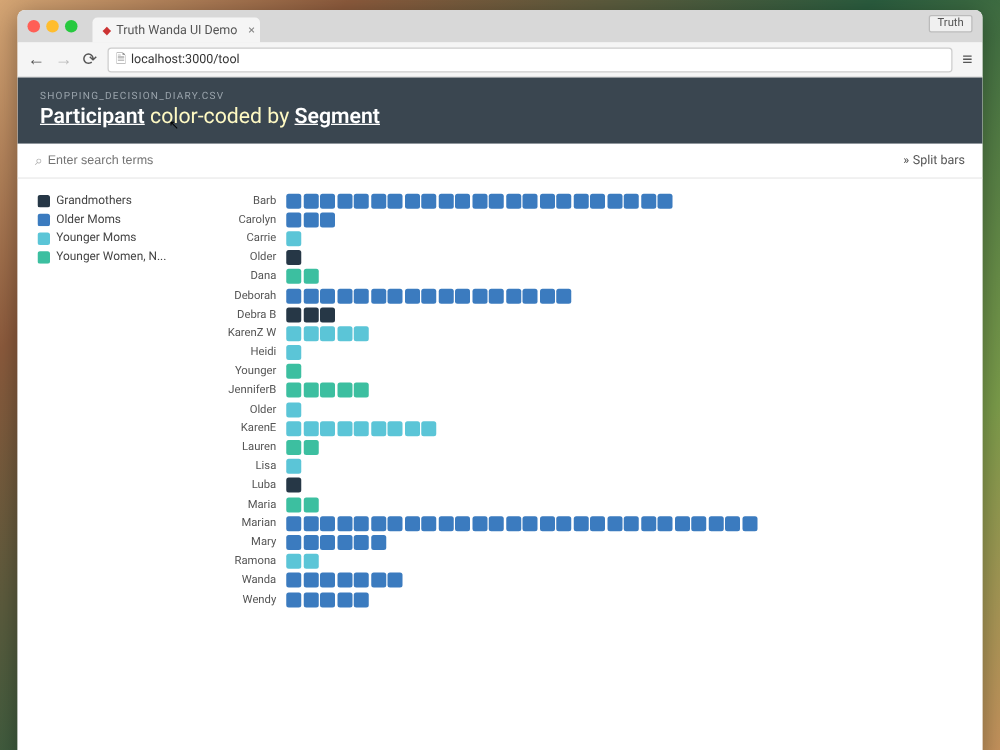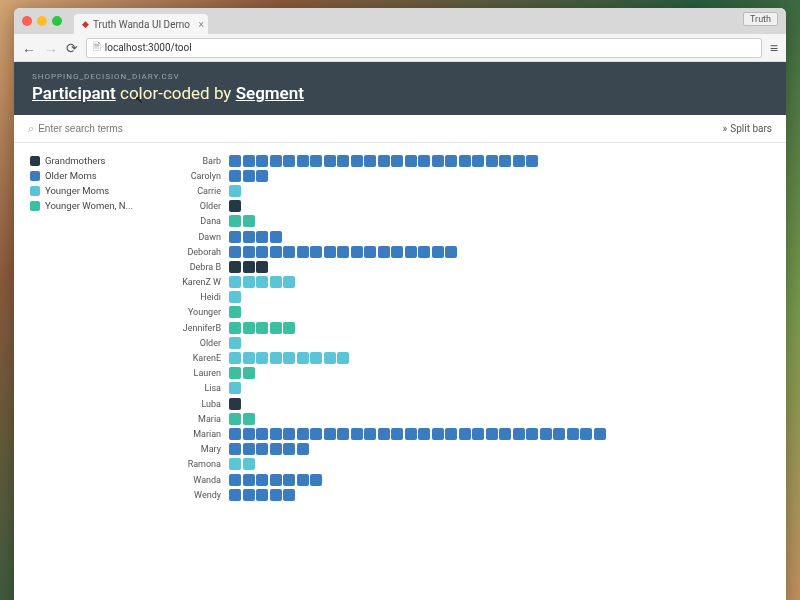--- a/index.html
+++ b/index.html
@@ -211,29 +211,20 @@
             </div>
           </div>
           <div class="row">
             <div class="row-label">Dana</div>
             <div class="blocks">
               <div class="blk" style="background: rgb(60, 191, 160);"></div>
               <div class="blk" style="background: rgb(60, 191, 160);"></div>
             </div>
           </div>
           <div class="row">
-            <div class="row-label">Dawn</div>
-            <div class="blocks">
-              <div class="blk" style="background: rgb(59, 123, 191);"></div>
-              <div class="blk" style="background: rgb(59, 123, 191);"></div>
-              <div class="blk" style="background: rgb(59, 123, 191);"></div>
-              <div class="blk" style="background: rgb(59, 123, 191);"></div>
-            </div>
-          </div>
-          <div class="row">
             <div class="row-label">Deborah</div>
             <div class="blocks">
               <div class="blk" style="background: rgb(59, 123, 191);"></div>
               <div class="blk" style="background: rgb(59, 123, 191);"></div>
               <div class="blk" style="background: rgb(59, 123, 191);"></div>
               <div class="blk" style="background: rgb(59, 123, 191);"></div>
               <div class="blk" style="background: rgb(59, 123, 191);"></div>
               <div class="blk" style="background: rgb(59, 123, 191);"></div>
               <div class="blk" style="background: rgb(59, 123, 191);"></div>
               <div class="blk" style="background: rgb(59, 123, 191);"></div>

